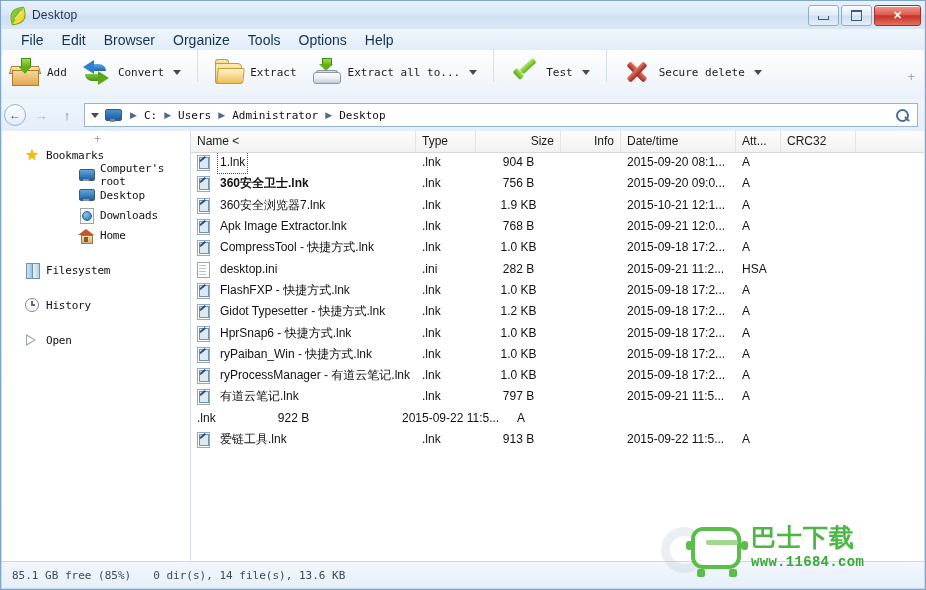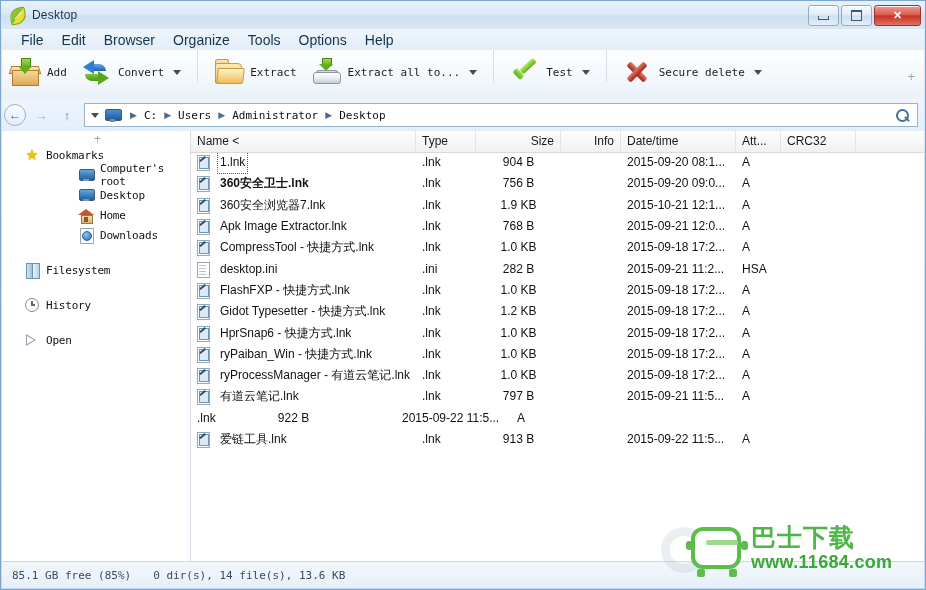--- a/index.html
+++ b/index.html
@@ -445,22 +445,22 @@
   .wm-bus .mirrorL { position:absolute; left:-3px; top:16px; width:7px; height:9px; background:#5bbd4a; border-radius:3px;}
   .wm-bus .mirrorR { position:absolute; right:-3px; top:16px; width:7px; height:9px; background:#5bbd4a; border-radius:3px;}
   .wm-bus .wheelL { position:absolute; left:8px; bottom:-2px; width:8px; height:8px; background:#5bbd4a; border-radius:2px;}
   .wm-bus .wheelR { position:absolute; right:8px; bottom:-2px; width:8px; height:8px; background:#5bbd4a; border-radius:2px;}
   .wm-text { position: absolute; left: 96px; top: 2px; }
   .wm-cn {
     font-size: 25px; color: #4cb745; font-weight: bold; letter-spacing: 1px;
     font-family: "DejaVu Sans", sans-serif; line-height: 30px;
   }
   .wm-url {
-    font-size: 18px; color: #3aa838; font-weight: bold; letter-spacing: .3px;
-    font-family: Liberation Sans, sans-serif; line-height: 18px;
+    font-size: 14px; color: #3aa838; font-weight: bold; letter-spacing: .3px;
+    font-family: Liberation Mono, monospace; line-height: 18px;
   }
 </style>
 </head>
 <body>
 
 <div class="window">
 
   <div class="titlebar">
     <div class="title-icon">
         <div class="leaf"></div>
@@ -609,33 +609,33 @@
         <span class="side-label">Computer's root</span>
       </div>
       <div class="side-item lvl2">
         <div class="sic sic-mon">
             <div class="scr"></div>
             <div class="std"></div>
           </div>
         <span class="side-label">Desktop</span>
       </div>
       <div class="side-item lvl2">
+        <div class="sic sic-dl">
+            <div class="pg"></div>
+            <div class="globe"></div>
+          </div>
+        <span class="side-label">Downloads</span>
+      </div>
+      <div class="side-item lvl2">
         <div class="sic sic-home">
             <div class="roof"></div>
             <div class="wall"></div>
             <div class="door"></div>
           </div>
         <span class="side-label">Home</span>
-      </div>
-      <div class="side-item lvl2">
-        <div class="sic sic-dl">
-            <div class="pg"></div>
-            <div class="globe"></div>
-          </div>
-        <span class="side-label">Downloads</span>
       </div>
 
       <div class="side-gap"></div>
 
       <div class="side-item">
         <div class="sic sic-fs">
             <div class="b1"></div>
             <div class="b2"></div>
           </div>
         <span class="side-label">Filesystem</span>

